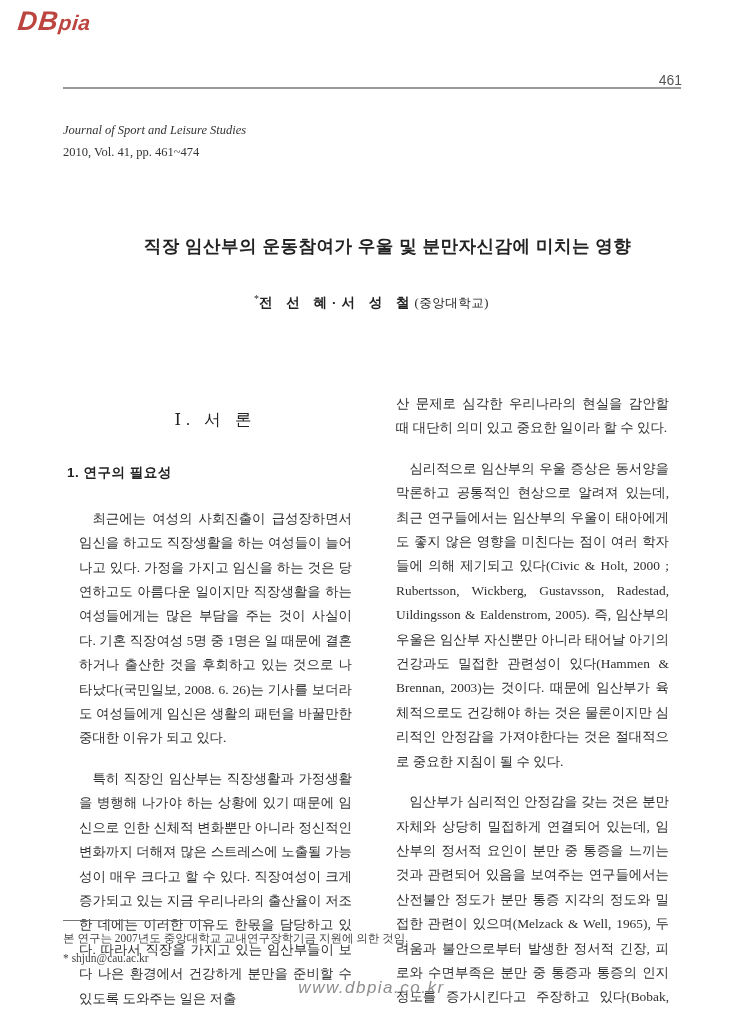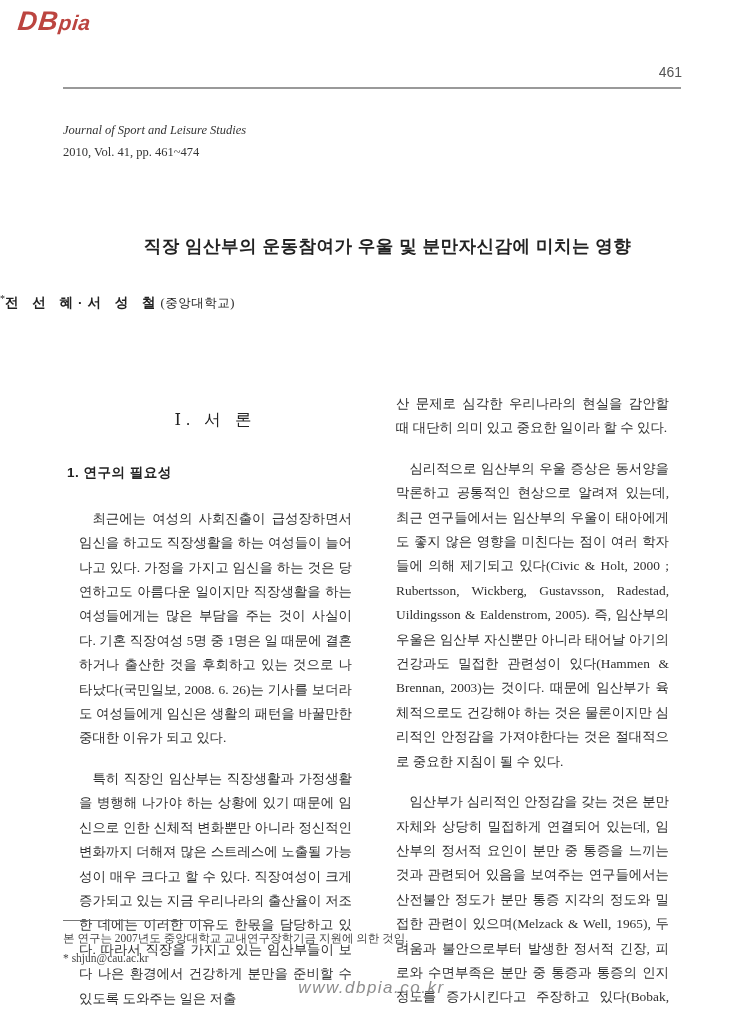--- a/index.html
+++ b/index.html
@@ -24,21 +24,21 @@
     font-weight: bold;
     letter-spacing: 1px;
     transform: skewX(-6deg);
   }
   .logo .db { font-size: 27px; }
   .logo .pia { font-size: 21px; letter-spacing: 0.5px; }
 
   
   .page-number {
     position: absolute;
-    top: 64px;
+    top: 72px;
     right: 61px;
     font-family: "Liberation Sans", sans-serif;
     font-size: 14px;
     color: #555;
   }
   .header-rule {
     position: absolute;
     top: 87px;
     left: 63px;
     width: 618px;
@@ -69,20 +69,21 @@
     font-weight: bold;
     font-size: 17.5px;
     letter-spacing: 0.5px;
     color: #222;
   }
   .author-line {
     position: absolute;
     left: 0;
     top: 294px;
     width: 100%;
+    text-align: center;
     font-size: 13.5px;
     color: #222;
   }
   .author-line .marker {
     font-size: 10px;
     vertical-align: top;
     position: relative;
     top: -1px;
   }
   .author-line .names {

